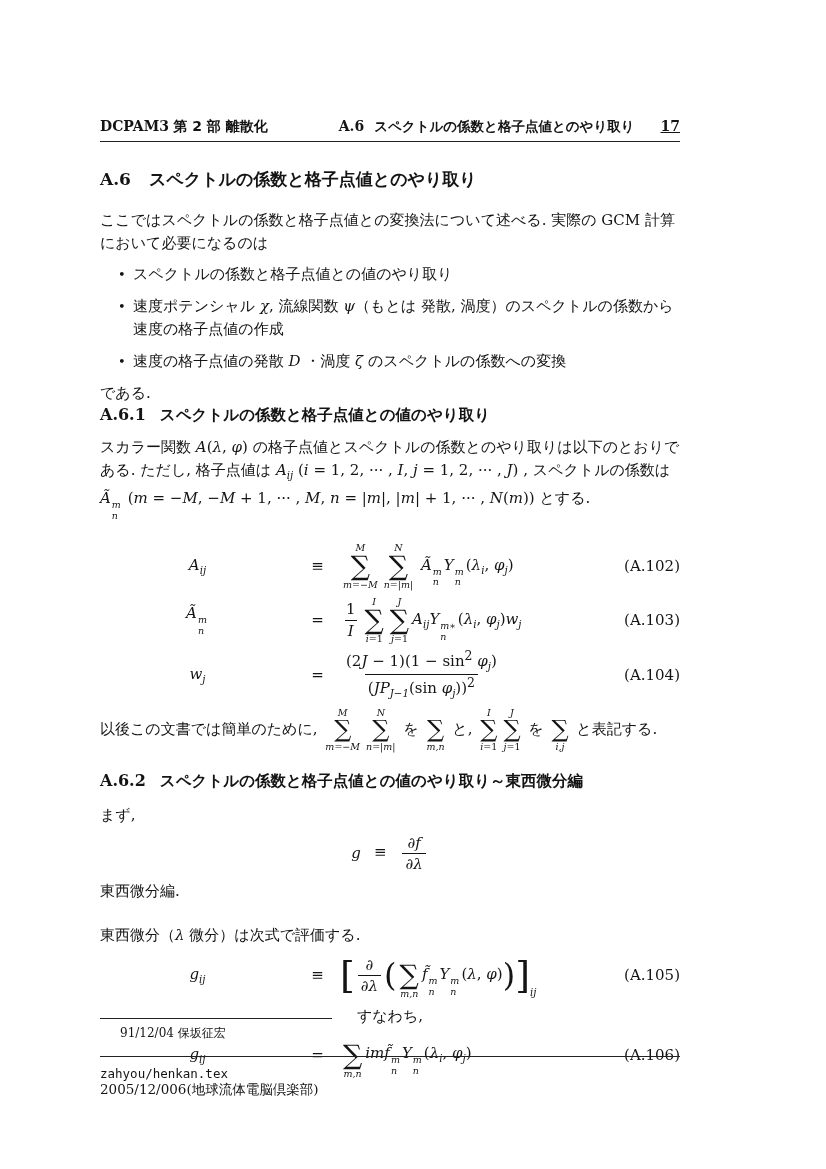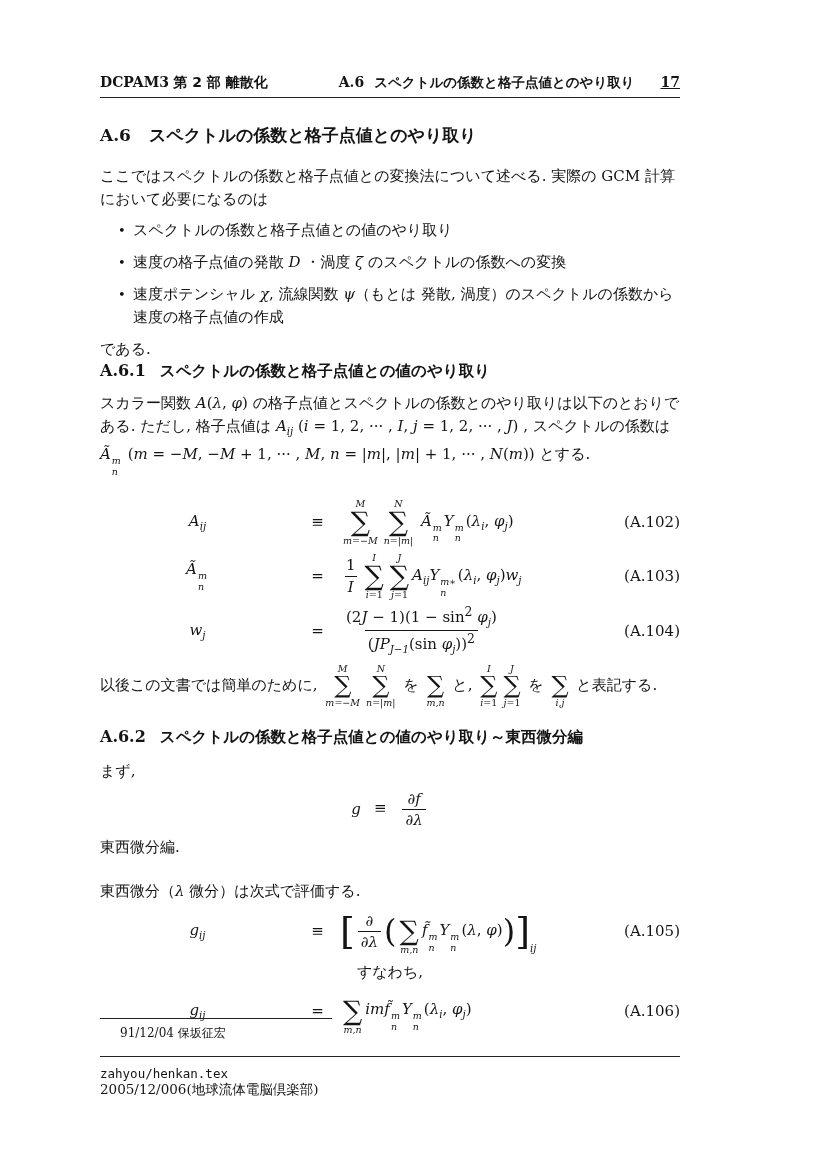--- a/index.html
+++ b/index.html
@@ -9,21 +9,21 @@
     overflow:hidden;
   }
   .content { position:absolute; left:100px; top:0; width:580px; }
 
   .cm  { font-family:"DejaVu Serif","Liberation Serif",serif; font-weight:bold; }
   .got { font-family:"DejaVu Sans","Liberation Sans",sans-serif; font-weight:bold; }
 
   
   .running-header {
     display:flex; justify-content:space-between; align-items:baseline;
-    margin-top:74px; padding-bottom:5px; border-bottom:1.5px solid #222;
+    margin-top:118px; padding-bottom:5px; border-bottom:1.5px solid #222;
     font-size:14px; white-space:nowrap;
   }
   .rh-sec-title { margin-left:10px; font-size:13.5px; }
   .rh-page { margin-left:26px;text-decoration:underline; }
 
   h1 { margin:26px 0 0 0; font-size:17px; font-weight:bold; }
   h1 .ht { margin-left:18px; }
   h2 { font-size:16px; font-weight:bold; margin:0; }
   h2 .ht { margin-left:14px; font-size:15.5px; }
   .h2-a61 { margin-top:0; }
@@ -101,22 +101,22 @@
       <span class="rh-left"><span class="cm">DCPAM3</span>&nbsp;<span class="got">第 2 部 離散化</span></span>
       <span class="rh-right"><span class="cm">A.6</span><span class="got rh-sec-title">スペクトルの係数と格子点値とのやり取り</span><span class="cm rh-page">17</span></span>
     </div>
 
     <h1><span class="cm">A.6</span><span class="got ht">スペクトルの係数と格子点値とのやり取り</span></h1>
 
     <p class="intro">ここではスペクトルの係数と格子点値との変換法について述べる. 実際の GCM 計算において必要になるのは</p>
 
     <ul class="blist">
       <li><span>スペクトルの係数と格子点値との値のやり取り</span></li>
+      <li><span>速度ポテンシャル <i>χ</i>, 流線関数 <i>ψ</i>（もとは 発散, 渦度）のスペクトルの係数から速度の格子点値の作成</span></li>
       <li><span>速度の格子点値の発散 <i>D</i> ・渦度 <i>ζ</i> のスペクトルの係数への変換</span></li>
-      <li><span>速度ポテンシャル <i>χ</i>, 流線関数 <i>ψ</i>（もとは 発散, 渦度）のスペクトルの係数から速度の格子点値の作成</span></li>
     </ul>
 
     <p class="after-bullets">である.</p>
 
     <h2 class="h2-a61"><span class="cm">A.6.1</span><span class="got ht">スペクトルの係数と格子点値との値のやり取り</span></h2>
 
     <p class="para1">スカラー関数 <i>A</i>(<i>λ</i>, <i>φ</i>) の格子点値とスペクトルの係数とのやり取りは以下のとおりである. ただし, 格子点値は <i>A</i><sub class="it">ij</sub> (<i>i</i> = 1, 2, ··· , <i>I</i>, <i>j</i> = 1, 2, ··· , <i>J</i>) , スペクトルの係数は <i>Ã</i><span class="ss">
           <span><i>m</i></span>
           <span><i>n</i></span>
         </span> (<i>m</i> = −<i>M</i>, −<i>M</i> + 1, ··· , <i>M</i>, <i>n</i> = |<i>m</i>|, |<i>m</i>| + 1, ··· , <i>N</i>(<i>m</i>)) とする.</p>

